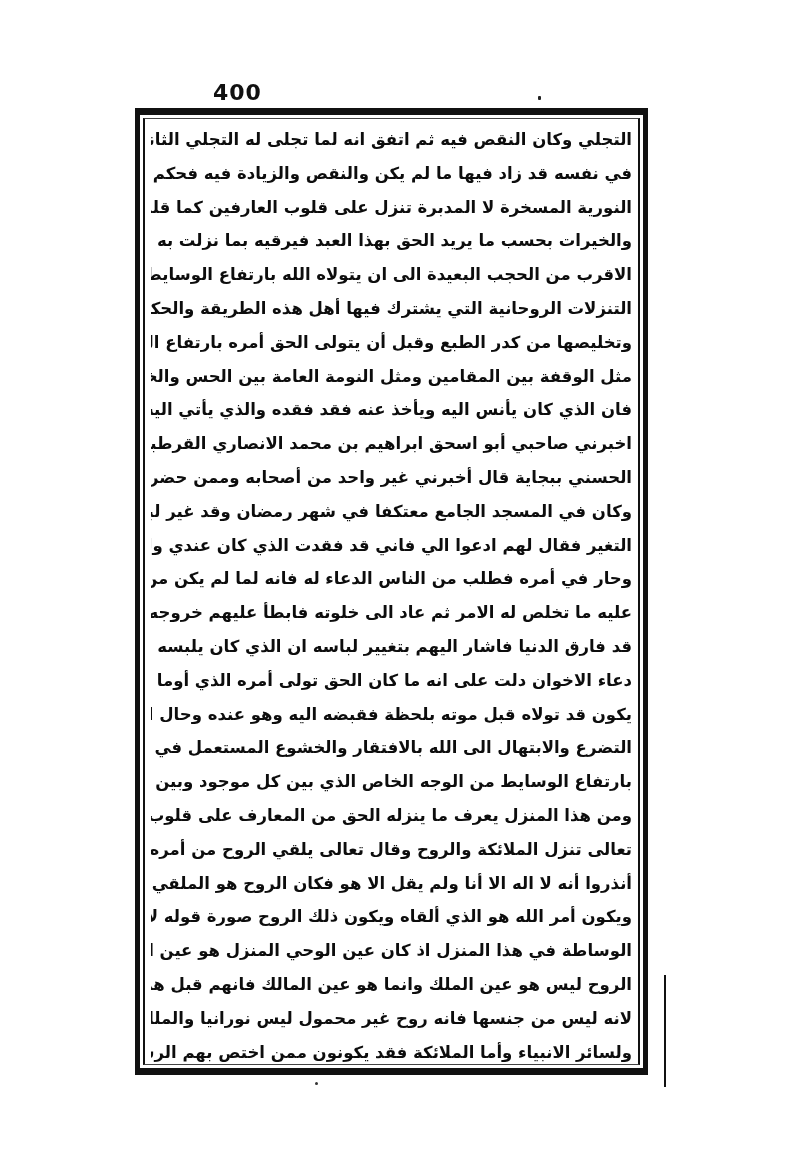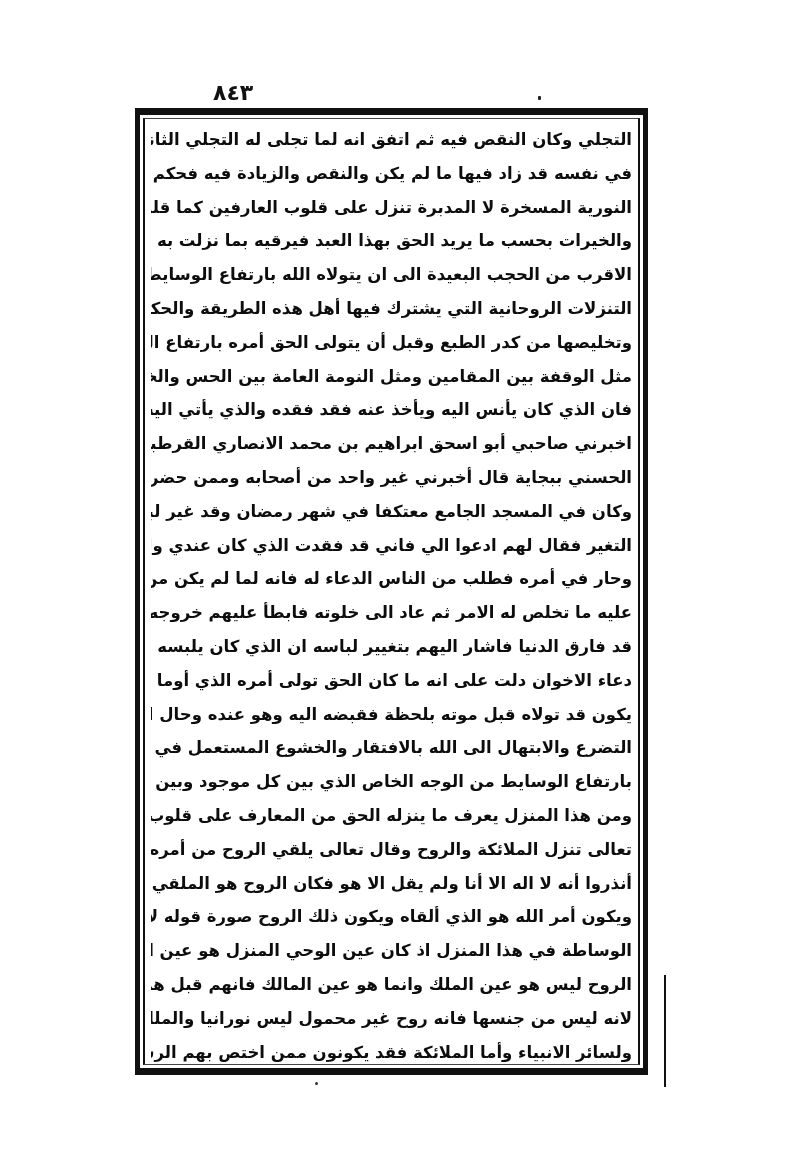--- a/index.html
+++ b/index.html
@@ -88,21 +88,21 @@
       top: 1082px;
       width: 3px;
       height: 3px;
       background: #333;
       border-radius: 50%;
     }
   </style>
 </head>
 <body>
 
-<div class="page-number">٨٤٣</div>
+<div class="page-number">400</div>
 <div class="speck"></div>
 
 <div class="frame">
   <div class="frame-inner">
     <div class="text-block">
       <span class="text-line">التجلي وكان النقص فيه ثم اتفق انه لما تجلى له التجلي الثاني رأى تلك الصورة التي كان عليها</span>
       <span class="text-line">في نفسه قد زاد فيها ما لم يكن والنقص والزيادة فيه فحكم على التجلي بذلك واعلم ان الارواح</span>
       <span class="text-line">النورية المسخرة لا المدبرة تنزل على قلوب العارفين كما قلناه بالاوامر والشؤن الالهية</span>
       <span class="text-line">والخيرات بحسب ما يريد الحق بهذا العبد فيرقيه بما نزلت به اليه ترقية وتخلصا الى الحجاب</span>
       <span class="text-line">الاقرب من الحجب البعيدة الى ان يتولاه الله بارتفاع الوسايط غير ان هذا القلب اذا فارقته</span>

